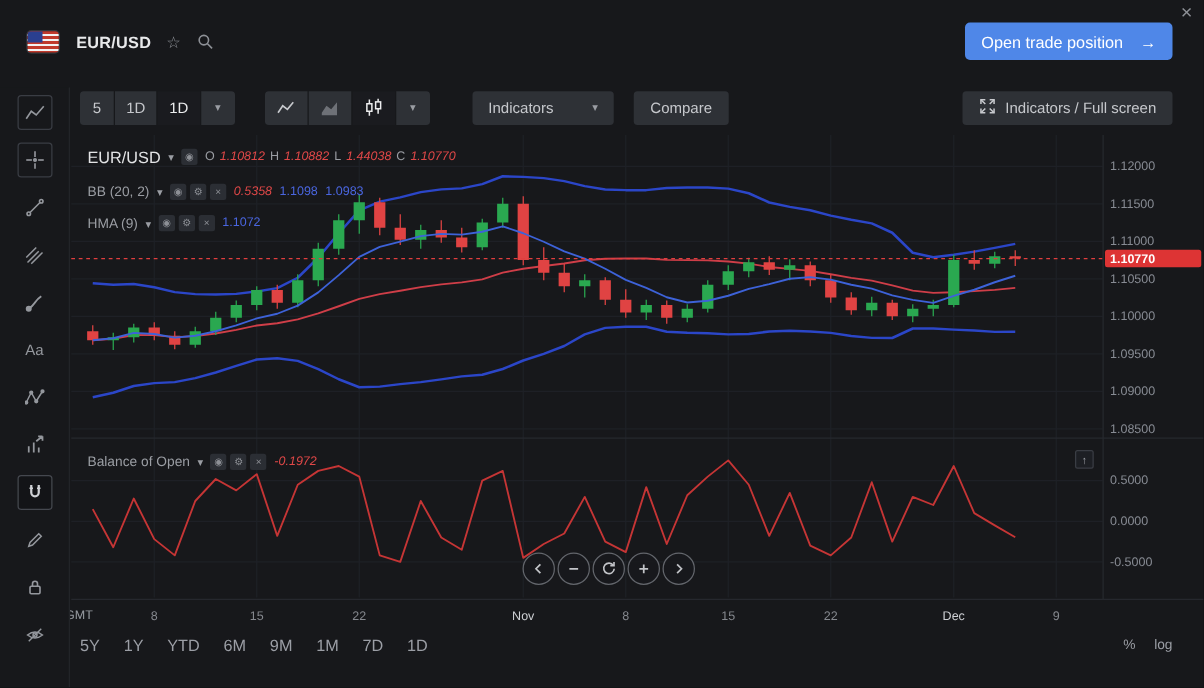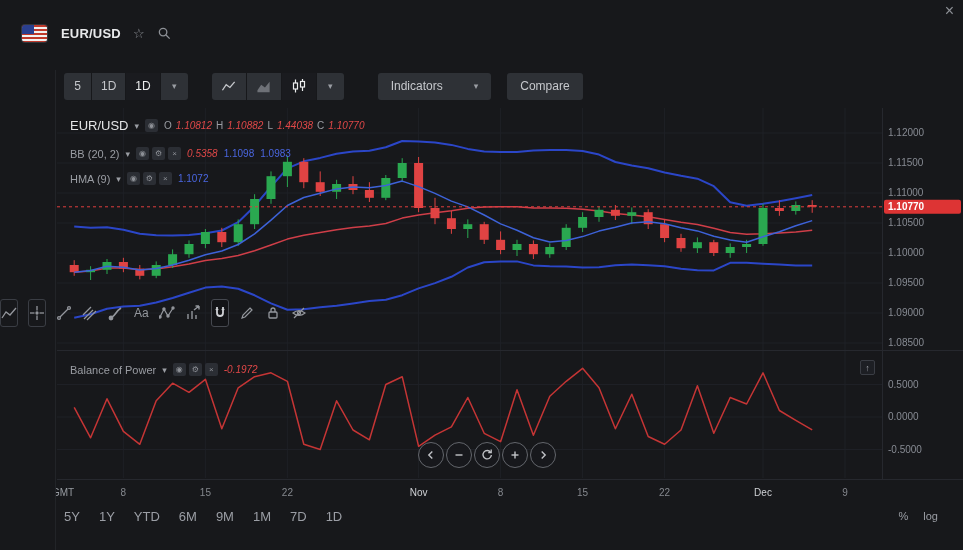--- a/index.html
+++ b/index.html
@@ -45,21 +45,21 @@
   }
   .btn .caret { font-size:9px; color:#9a9da3; }
   .style-group { margin-left:24px; }
   .indicators-btn { margin-left:34px;gap:31px; }
   .compare-btn { margin-left:16px; }
   .fullscreen-btn { margin-left:auto; }
 
   
   .sidebar {
     position:absolute; left:0; top:70px; bottom:0; width:56px; background:#17181b;
-    border-right:1px solid #222428; display:flex; align-items:center;
+    border-right:1px solid #222428; display:flex; flex-direction:column; align-items:center;
     padding-top:6px; gap:10px; z-index:4;
   }
   .tool { width:28px; height:28px; display:flex; align-items:center; justify-content:center;
           color:#94979d; cursor:pointer; border-radius:3px; }
   .tool.boxed { border:1px solid #3a3d44; }
   .tool.active { background:#131417; border:1px solid #45484f; color:#cfd1d5; }
   .tool svg { display:block; }
   .tool .aa { font-size:12px; color:#94979d; }
 
   
@@ -272,20 +272,24 @@
         <div class="canton"></div>
       </div>
     <div class="symbol-title">EUR/USD</div>
     <div class="topbar-ic">☆</div>
     <div class="topbar-ic search-ic">
       <svg width="15" height="15" viewBox="0 0 16 16" fill="none" stroke="#8d9096" stroke-width="1.4">
         <circle cx="6.5" cy="6.5" r="4"></circle>
           <line x1="9.6" y1="9.6" x2="13.5" y2="13.5"></line>
       </svg>
     </div>
+    <div class="open-trade">
+      <span>Open trade position</span>
+      <span>→</span>
+    </div>
   </div>
   <div class="close-x">×</div>
 
   <div class="toolbar">
     <div class="seg-group">
       <div class="seg">5</div>
       <div class="seg">1D</div>
       <div class="seg active">1D</div>
       <div class="seg caret-seg">▾</div>
     </div>
@@ -313,20 +317,32 @@
     </div>
 
     <div class="btn indicators-btn">
       <span>Indicators</span>
       <span class="caret">▾</span>
     </div>
     <div class="btn compare-btn">
       <span>Compare</span>
     </div>
 
+    <div class="btn fullscreen-btn">
+      <span>
+        <svg width="14" height="14" viewBox="0 0 16 16" fill="none" stroke="currentColor" stroke-width="1.4">
+          <path d="M2,6 V2 H6"></path>
+            <path d="M10,2 H14 V6"></path>
+            <path d="M14,10 V14 H10"></path>
+            <path d="M6,14 H2 V10"></path>
+          <path d="M2,2 L6,6 M14,2 L10,6 M14,14 L10,10 M2,14 L6,10"></path>
+        </svg>
+      </span>
+      <span>Indicators / Full screen</span>
+    </div>
   </div>
 
   <div class="sidebar">
     <div class="tool boxed">
       <svg width="16" height="16" viewBox="0 0 16 16" fill="none" stroke="currentColor" stroke-width="1.3">
         <polyline points="1,13 5,7 9,10 15,3"></polyline>
       </svg>
     </div>
     <div class="tool boxed">
       <svg width="16" height="16" viewBox="0 0 16 16" stroke="currentColor" stroke-width="1.3">
@@ -434,21 +450,21 @@
   <div class="legend legend-hma">
     <span class="lg-sub">HMA (9)</span>
     <span class="lg-caret">▾</span>
     <span class="icbox">◉</span>
     <span class="icbox">⚙</span>
     <span class="icbox">×</span>
     <span class="val-blue">1.1072</span>
   </div>
 
   <div class="legend legend-bop">
-    <span class="lg-sub">Balance of Power</span>
+    <span class="lg-sub">Balance of Open</span>
     <span class="lg-caret">▾</span>
     <span class="icbox">◉</span>
     <span class="icbox">⚙</span>
     <span class="icbox">×</span>
     <span class="val-red">-0.1972</span>
   </div>
 
   <div class="pane-up-btn">↑</div>
 
   <div class="navbtns">

